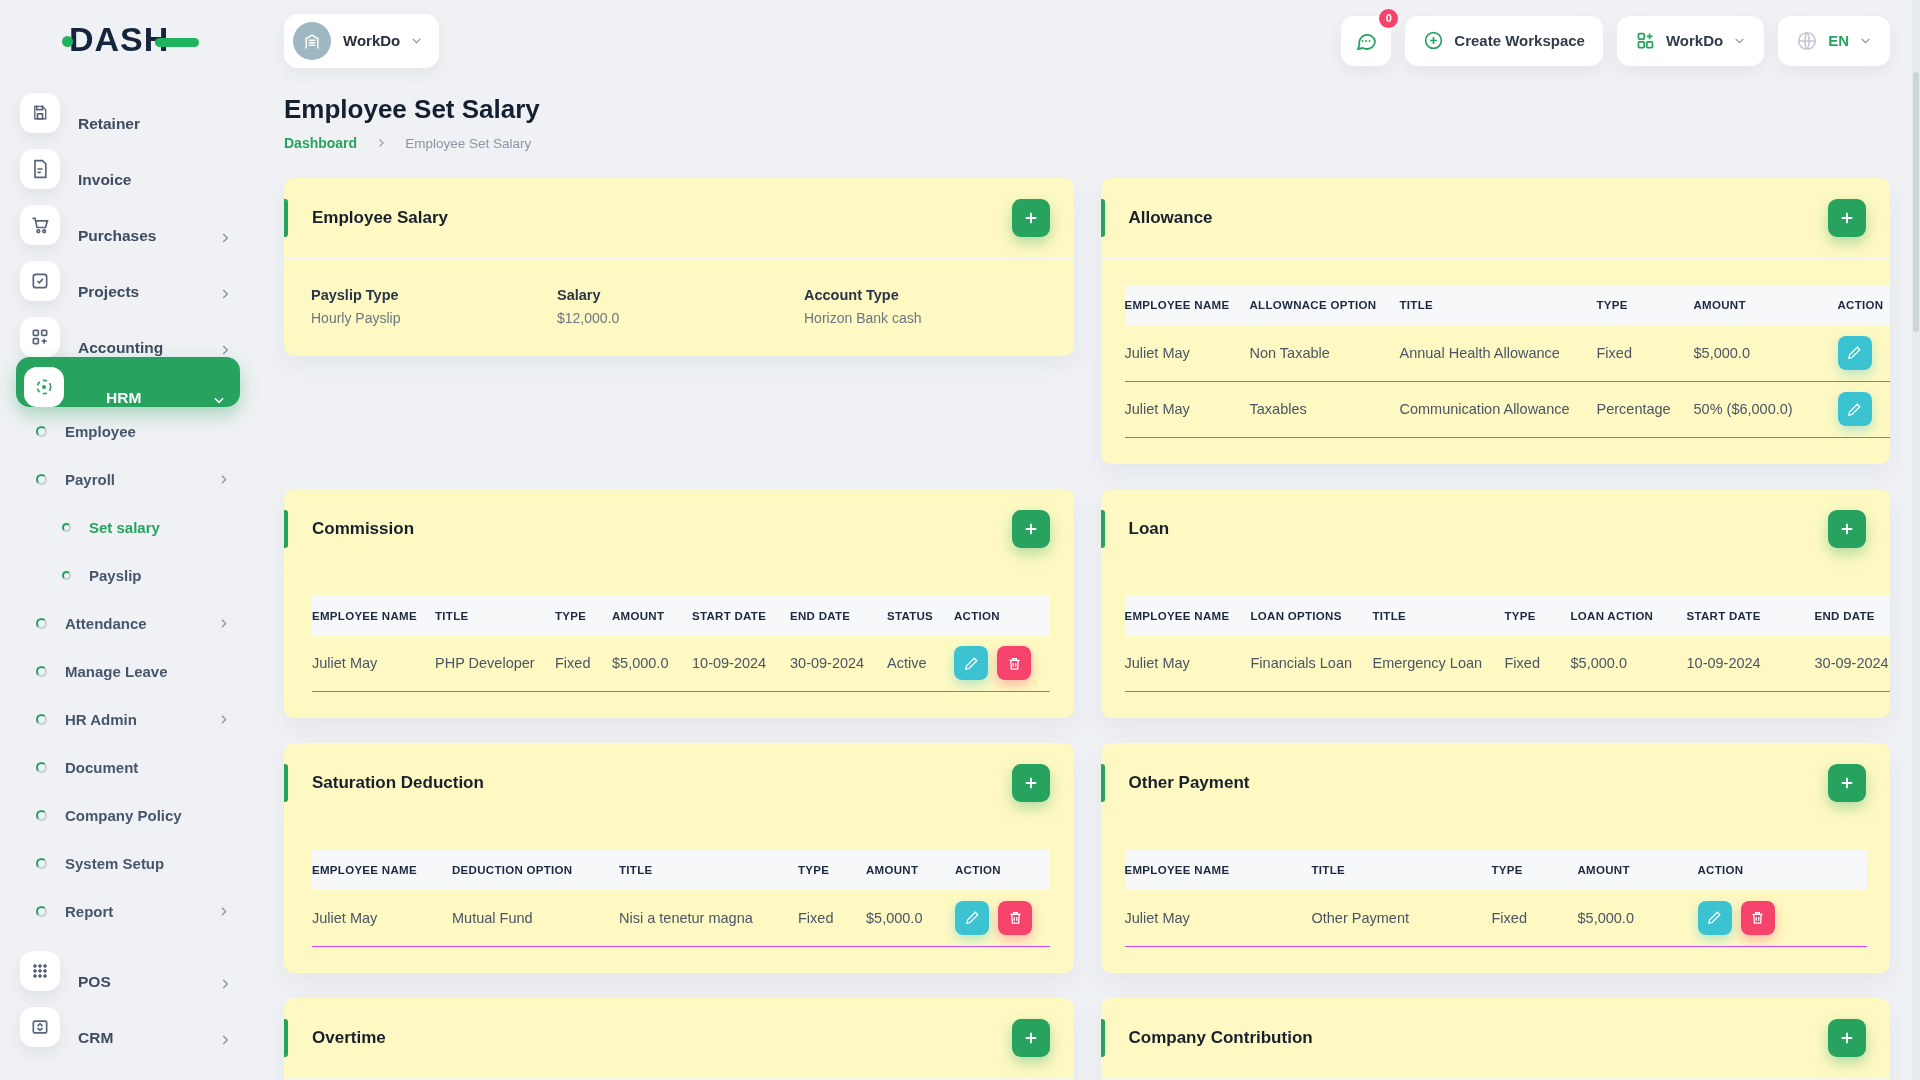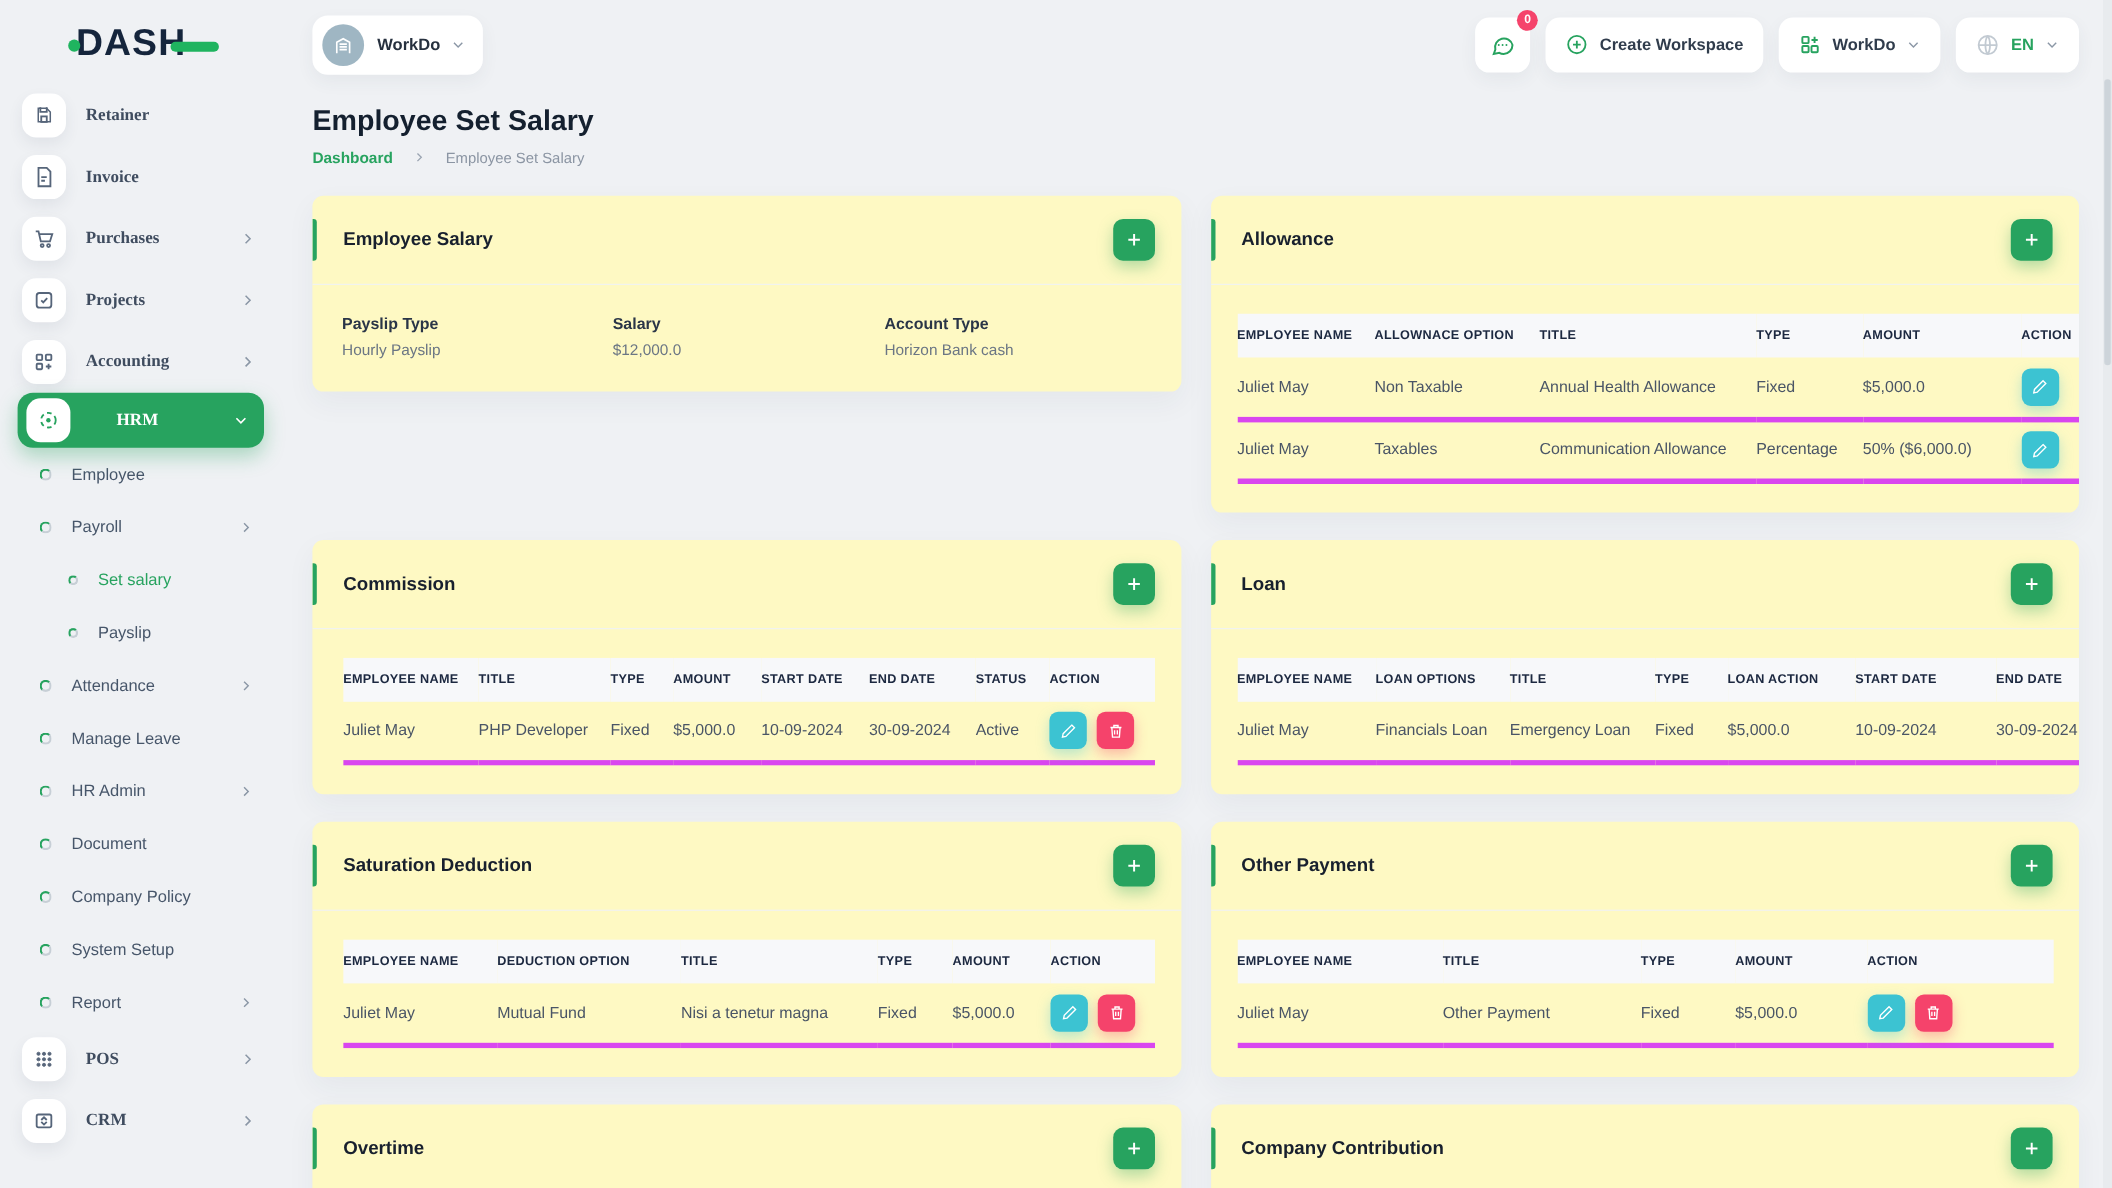--- a/index.html
+++ b/index.html
@@ -9,33 +9,33 @@
     background:#eff1f4;
     color:#1d2636;
     display:flex;
   }
   
   .sidebar { width:250px; flex:0 0 250px; position:relative; padding-top:77px; }
   .logo { position:absolute; top:20px; left:62px; display:flex; align-items:center; }
   .logo .logo-text { font-size:34px; font-weight:800; letter-spacing:1px; color:#15253c; }
   .logo .logo-dot { width:11px; height:11px; border-radius:50%; background:#1fb45f; margin-right:-4px; position:relative; top:2px; }
   .logo .logo-dash { width:44px; height:9px; border-radius:5px; background:#1fb45f; margin-left:-14px; position:relative; top:3px; }
-  .side-item { height:56px; display:flex; align-items:center; padding:0 18px 0 20px; cursor:pointer; position:relative;font-family:Liberation Serif, serif; }
+  .side-item { height:56px; display:flex; align-items:flex-end; padding:0 18px 0 20px; cursor:pointer; position:relative; }
   .icon-box { width:40px; height:40px; border-radius:13px; background:#ffffff; box-shadow:0 6px 14px rgba(50,65,90,.08); display:flex; align-items:center; justify-content:center; flex:0 0 40px; }
   .icon-box svg { stroke:#56657a; }
   .side-item .lbl { font-size:15.5px; font-weight:600; color:#3f4c5f; margin-left:18px; flex:1; }
   .chev { color:#8b97a6; flex:0 0 auto; }
   .side-item.active-pill { background:#27a35f; border-radius:14px; margin:0 10px 0 16px; padding:0 14px 0 8px; height:50px; box-shadow:0 8px 18px rgba(39,163,95,.35);gap:28px; }
   .side-item.active-pill .icon-box { box-shadow:none; }
   .side-item.active-pill .icon-box svg { stroke:#27a35f; }
   .side-item.active-pill .lbl { color:#fff; font-weight:700; margin-left:14px; }
   .side-item.active-pill .chev { color:#fff; }
   .sub-item { height:48px; display:flex; align-items:center; padding:0 20px 0 36px; cursor:pointer; }
   .sub-item .bullet { width:11px; height:11px; border-radius:50%; border:2.5px solid #27a35f; border-right-color:#c7cfd6; border-bottom-color:#c7cfd6; flex:0 0 11px; }
-  .sub-item .lbl { font-size:15px; font-weight:400; color:#47566a; margin-left:18px; flex:1; }
+  .sub-item .lbl { font-size:15px; font-weight:700; color:#47566a; margin-left:18px; flex:1; }
   .sub-item.lvl2 { padding-left:62px; }
   .sub-item.lvl2 .bullet { width:9px; height:9px; flex-basis:9px; }
   .sub-item.active .lbl { color:#27a35f; }
   
   .main { flex:1; padding:0 30px 0 34px; position:relative; }
   .topbar { height:72px; display:flex; align-items:center; justify-content:space-between; padding-top:9px; }
   .ws-pill { background:#fff; border-radius:14px; height:54px; display:flex; align-items:center; padding:0 16px 0 9px; box-shadow:0 6px 16px rgba(50,65,90,.06); cursor:pointer; }
   .ws-avatar { width:38px; height:38px; border-radius:50%; background:#9fb6c3; display:flex; align-items:center; justify-content:center; }
   .ws-pill .ws-name { font-size:15px; font-weight:700; color:#27313f; margin:0 10px 0 12px; }
   .top-right { display:flex; align-items:center; gap:14px; }
@@ -60,21 +60,21 @@
   .add-btn { width:38px; height:38px; border:none; border-radius:9px; background:#27a35f; color:#fff; display:flex; align-items:center; justify-content:center; cursor:pointer; box-shadow:0 6px 14px rgba(39,163,95,.35); }
   
   .fields { display:grid; grid-template-columns:246px 247px 1fr; padding:28px 24px 30px 27px; }
   .f-label { font-size:14.5px; font-weight:700; color:#2a3547; margin-bottom:7px; }
   .f-value { font-size:14px; color:#6b7684; }
   
   .table-wrap { margin:26px 24px 26px 28px; overflow:hidden; }
   .table-wrap.clip { margin-right:0; margin-left:24px; }
   table.tbl { border-collapse:collapse; table-layout:fixed; }
   .tbl th { background:#f7f8fa; height:40px; text-align:left; font-size:11.5px; font-weight:700; color:#1c2840; letter-spacing:.3px; white-space:nowrap; }
-  .tbl td { height:56px; font-size:14.5px; color:#4a5566; border-bottom:5px solid #d946ef; white-space:nowrap; }
+  .tbl td { height:56px; font-size:14.5px; color:#4a5566; border-bottom:1px solid #d946ef; white-space:nowrap; }
   .act { display:flex; align-items:center; gap:9px; }
   .mini-btn { width:34px; height:34px; border:none; border-radius:8px; display:flex; align-items:center; justify-content:center; cursor:pointer; color:#fff; }
   .mini-btn.edit { background:#3cc3d2; box-shadow:0 5px 12px rgba(60,195,210,.35); }
   .mini-btn.del { background:#f5436b; box-shadow:0 5px 12px rgba(245,67,107,.35); }
   
   .scrollbar { position:fixed; right:0; top:0; width:8px; height:1080px; background:#e8ebee; }
   .scroll-thumb { position:absolute; top:72px; left:1px; width:6px; height:260px; border-radius:3px; background:#cdd4da; }
 </style>
 </head>
 <body>

